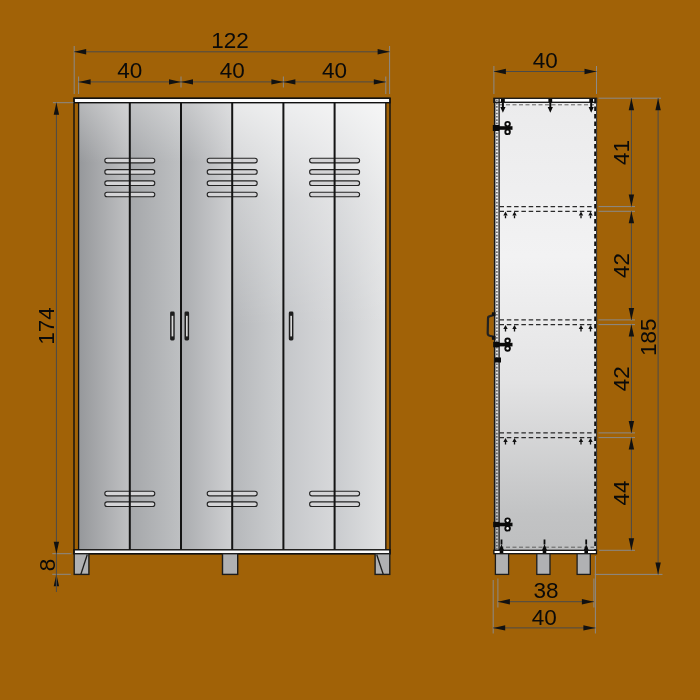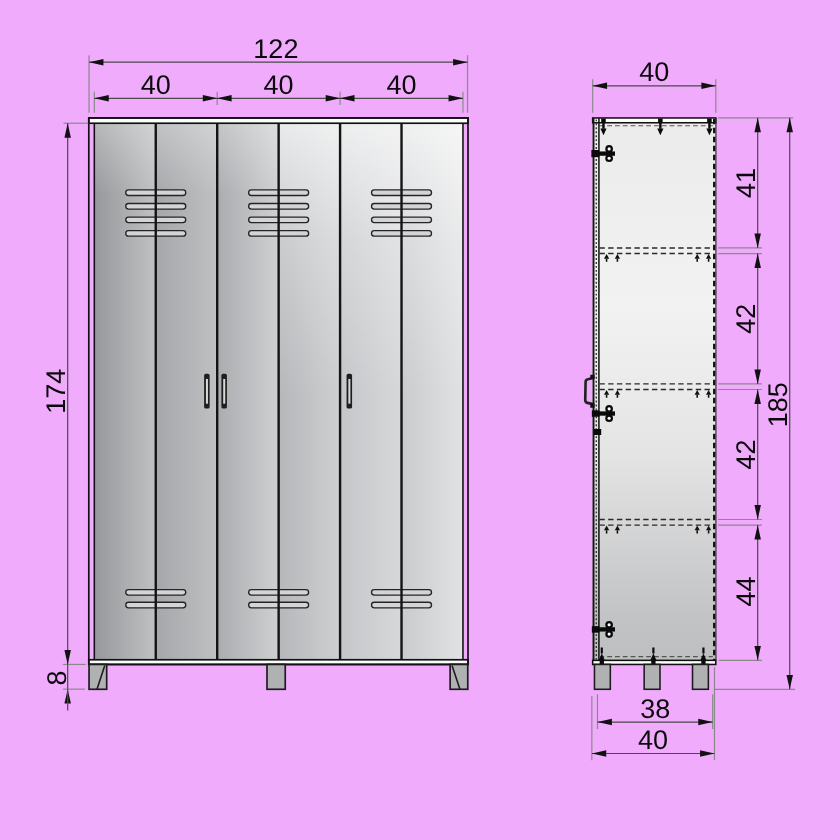--- a/index.html
+++ b/index.html
@@ -1,16 +1,16 @@
 <!DOCTYPE html>
 <html><head>
 <meta charset="utf-8">
 <style>
   html,body{margin:0;padding:0;background:#ffffff;}
-  .page{width:700px;height:700px;position:relative;background:#f0abfc;text-decoration:underline;}
+  .page{width:700px;height:700px;position:relative;background:#a16207;text-decoration:underline;}
   text{font-family:"Liberation Sans",sans-serif;fill:#0a0a0a;}
 </style>
 </head>
 <body>
 <div class="page">
 <svg width="700" height="700" viewBox="0 0 700 700">
 <defs>
   <path id="ar" d="M0,0 L-12,-2.7 L-12,2.7 Z" fill="#111"></path>
   <linearGradient id="p1" x1="0" y1="0" x2="1" y2="0">
           <stop offset="0" stop-color="#96989b"></stop>

